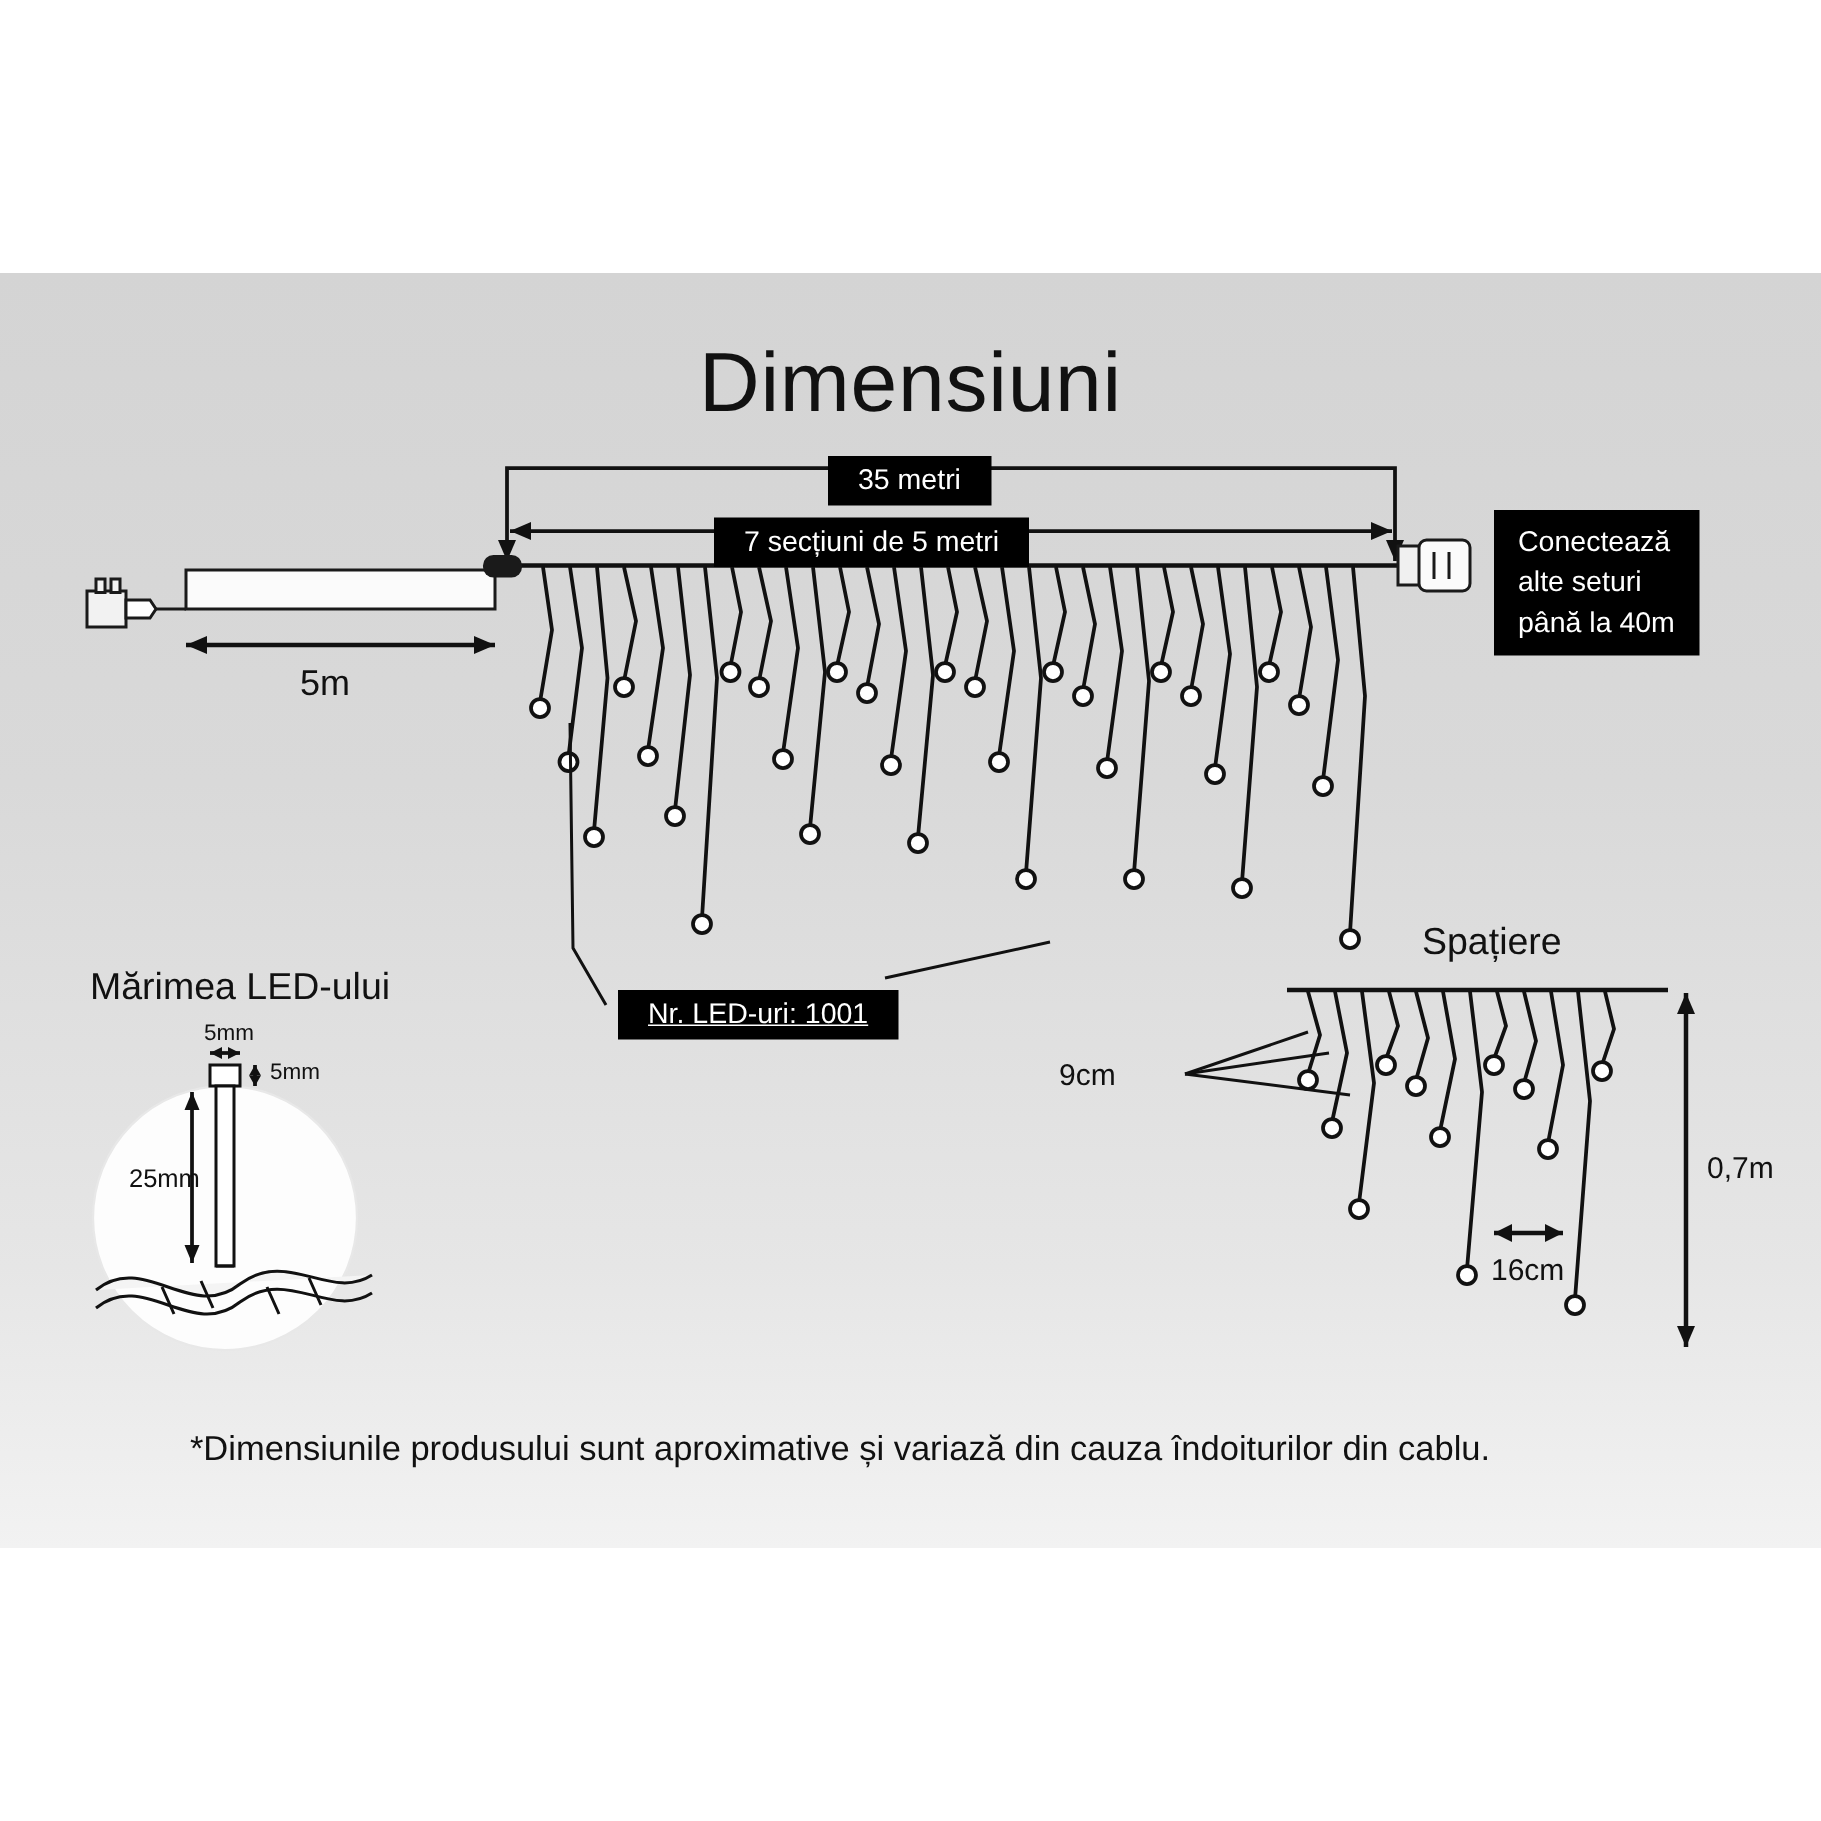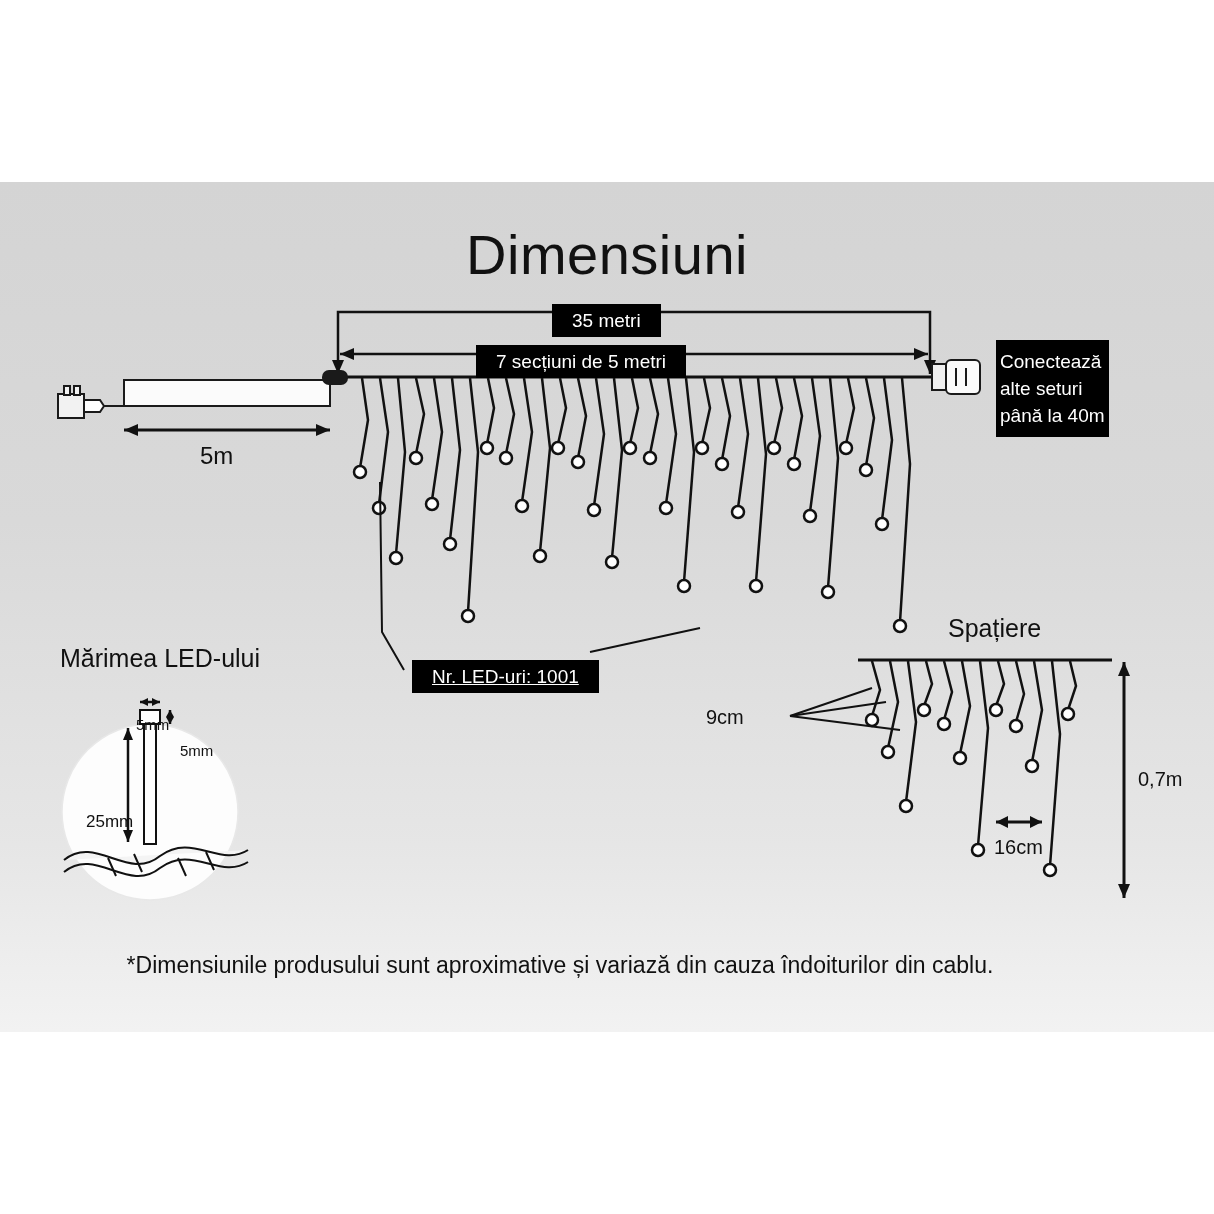--- a/index.html
+++ b/index.html
@@ -103,21 +103,20 @@
     text-align: center;
   }
   .dimtext {
     position: absolute;
     font-size: 20px;
     color: #111111;
     font-family: "Liberation Sans", sans-serif;
   }
   .dimtext.small {
     font-size: 15px;
-    margin-top: 36px;
   }
 </style>
 </head>
 <body>
 
 <div id="canvas">
 
   <div id="panel">
 
 
@@ -307,21 +306,21 @@
         <line x1="128" y1="546" x2="128" y2="660" stroke="#111" stroke-width="2.5"></line>
         <path d="M128 546 L123 558 L133 558 Z" fill="#111"></path>
         <path d="M128 660 L123 648 L133 648 Z" fill="#111"></path>
       </g>
     </svg>
 
     <div class="lbl" style="left:552px; top:122px;">35 metri</div>
 
     <div class="lbl" style="left:476px; top:163px;">7 secțiuni de 5 metri</div>
 
-    <div class="lbl" style="left:996px; top:158px; line-height:27px; padding:8px 4px;">
+    <div class="lbl" style="left:996px; top:158px; line-height:27px; padding:8px 16px;">
       <div>Conectează</div>
       <div>alte seturi</div>
       <div>până la 40m</div>
     </div>
 
     <div class="lbl" style="left:412px; top:478px;text-decoration:underline;">Nr. LED-uri: 1001</div>
 
 
     <div class="dimtext" style="left:200px; top:260px; font-size:24px;">5m</div>
 

